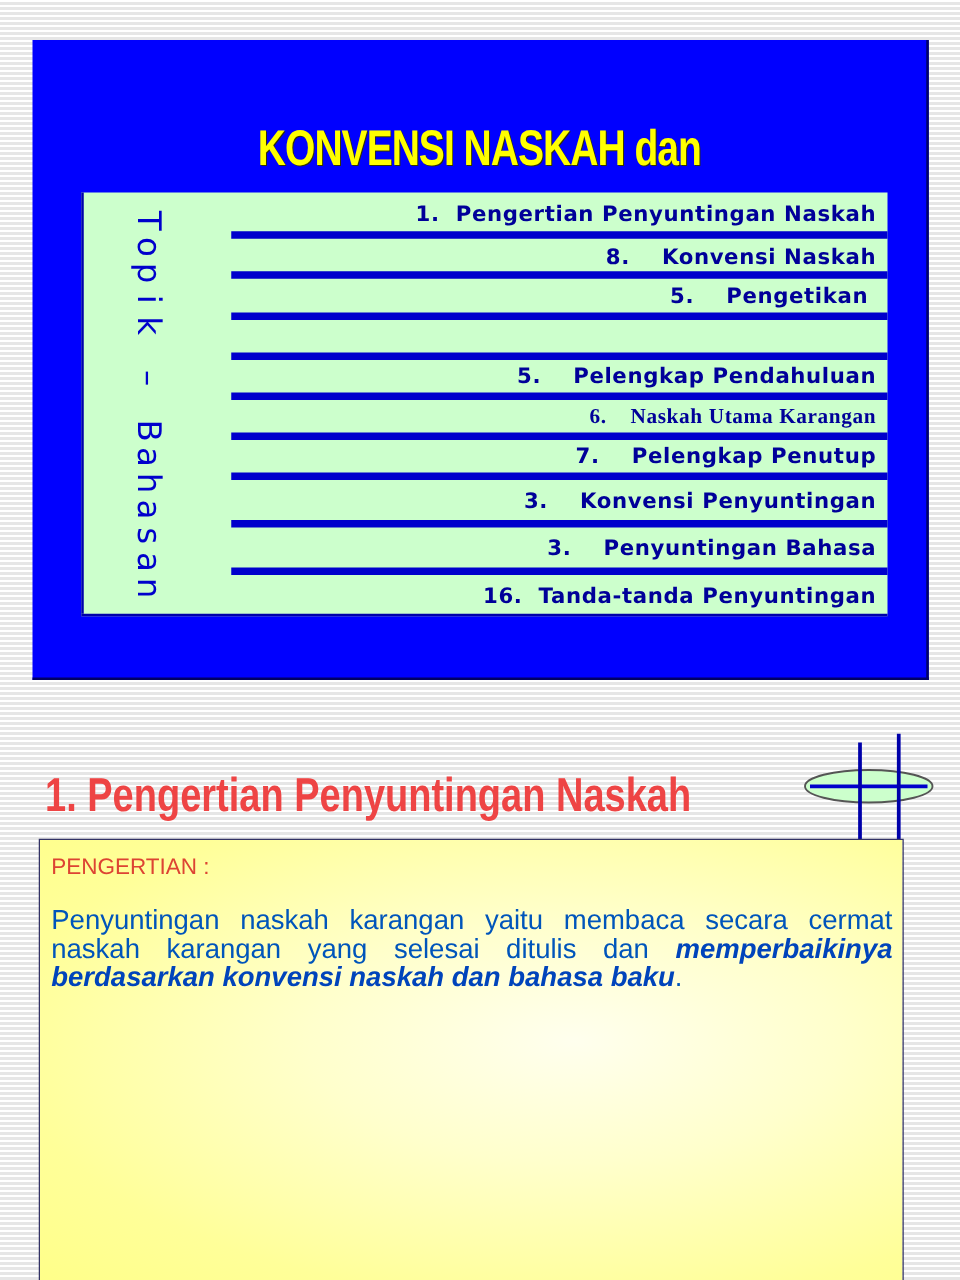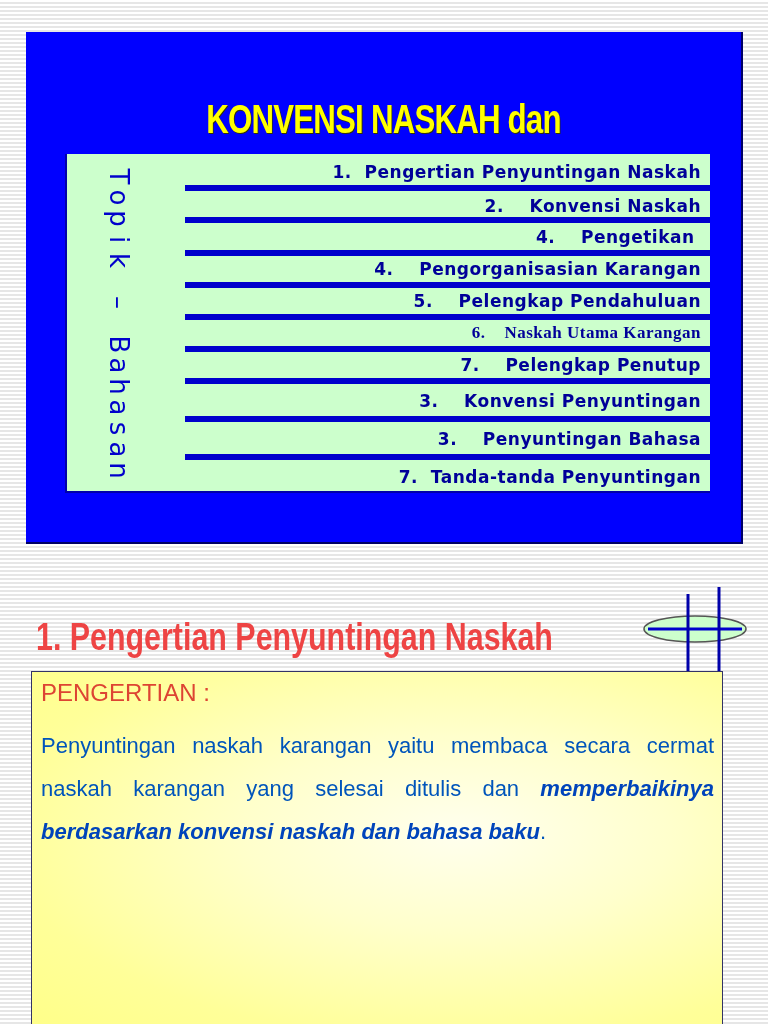--- a/index.html
+++ b/index.html
@@ -62,23 +62,23 @@
     white-space: nowrap;
   }
   .deco-icon { position: absolute; left: 640px; top: 586px; width: 108px; height: 86px; }
   .content-box {
     position: absolute; left: 31px; top: 671px; width: 692px; height: 360px;
     border: 1px solid #333366;
     background: radial-gradient(ellipse at 62% 45%, #ffffee 0%, #ffffcc 35%, #ffff99 75%, #ffff88 100%);
     padding: 6px 8px 0 9px;
     font-family: "Liberation Sans", sans-serif;
   }
-  .heading-red { color: #dd4433; font-size: 24px; line-height: 30px; margin-bottom: 16px; }
+  .heading-red { color: #dd4433; font-size: 18px; line-height: 30px; margin-bottom: 16px; }
   .para {
-    color: #0055bb; font-size: 22px; line-height: 43px;
+    color: #0055bb; font-size: 22px; line-height: 23px;
     text-align: justify; margin-bottom: 16px;
   }
   .para .emph { font-weight: bold; font-style: italic; color: #0044bb; }
 </style>
 </head>
 <body>
 
 <div class="slide1">
   <div class="slide1-title">KONVENSI NASKAH dan PENYUNTINGAN</div>
 
@@ -97,37 +97,36 @@
         <span>h</span>
         <span>a</span>
         <span>s</span>
         <span>a</span>
         <span>n</span>
       </div>
 
     <div class="topic-list">
       <div class="topic-row" style="top:4px;">1.  Pengertian Penyuntingan Naskah</div>
       <div class="topic-sep" style="top:31px;"></div>
-      <div class="topic-row" style="top:38px;">2.    Konvensi Naskah</div>
+      <div class="topic-row" style="top:38px;">8.    Konvensi Naskah</div>
       <div class="topic-sep" style="top:63px;"></div>
-      <div class="topic-row" style="top:69px;">4.    Pengetikan </div>
+      <div class="topic-row" style="top:69px;">5.    Pengetikan </div>
       <div class="topic-sep" style="top:96px;"></div>
-      <div class="topic-row" style="top:101px;">4.    Pengorganisasian Karangan</div>
       <div class="topic-sep" style="top:128px;"></div>
       <div class="topic-row" style="top:133px;margin-left:20px;">5.    Pelengkap Pendahuluan</div>
       <div class="topic-sep" style="top:160px;"></div>
       <div class="topic-row" style="top:165px;font-family:Liberation Serif, serif;">6.    Naskah Utama Karangan</div>
       <div class="topic-sep" style="top:192px;"></div>
       <div class="topic-row" style="top:197px;">7.    Pelengkap Penutup</div>
       <div class="topic-sep" style="top:224px;"></div>
       <div class="topic-row" style="top:233px;">3.    Konvensi Penyuntingan</div>
       <div class="topic-sep" style="top:262px;"></div>
       <div class="topic-row" style="top:271px;">3.    Penyuntingan Bahasa</div>
       <div class="topic-sep" style="top:300px;"></div>
-      <div class="topic-row" style="top:309px;">7.  Tanda-tanda Penyuntingan</div>
+      <div class="topic-row" style="top:309px;">16.  Tanda-tanda Penyuntingan</div>
     </div>
   </div>
 </div>
 
 <div class="slide2-title">1.  Pengertian Penyuntingan Naskah</div>
 
 <svg class="deco-icon" viewBox="0 0 108 86">
   <ellipse cx="55" cy="43" rx="51" ry="13" fill="#ccffcc" stroke="#555555" stroke-width="1.5"></ellipse>
   <line x1="8" y1="43" x2="102" y2="43" stroke="#0000cc" stroke-width="3"></line>
   <line x1="48" y1="8" x2="48" y2="86" stroke="#0000aa" stroke-width="3"></line>

